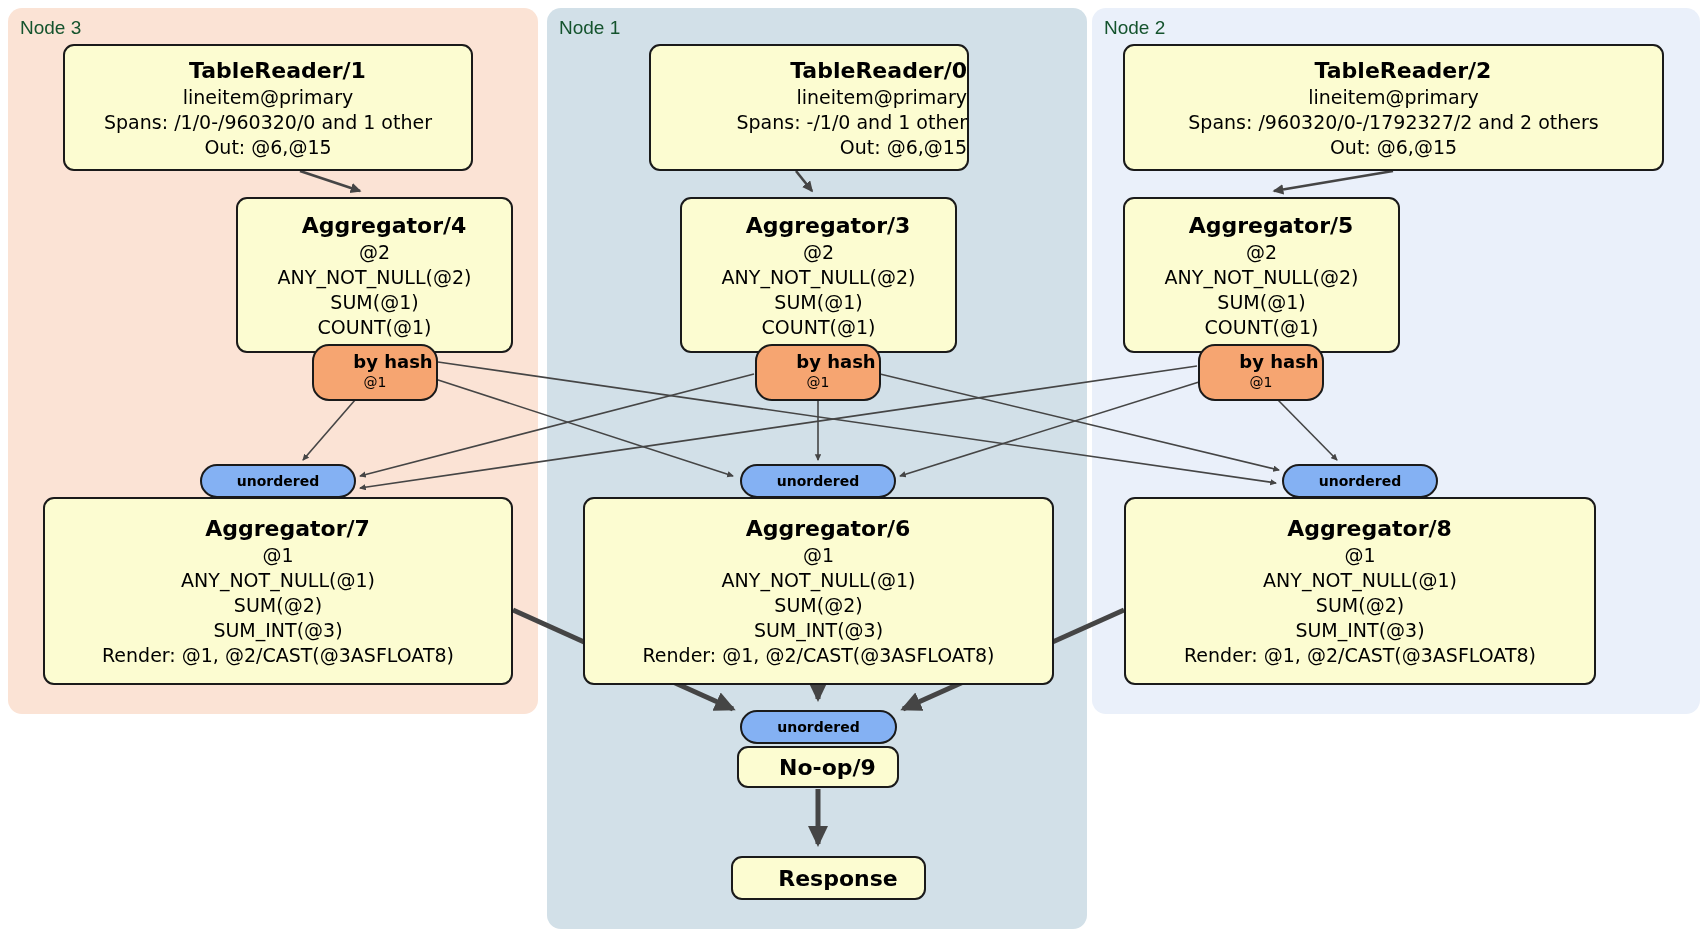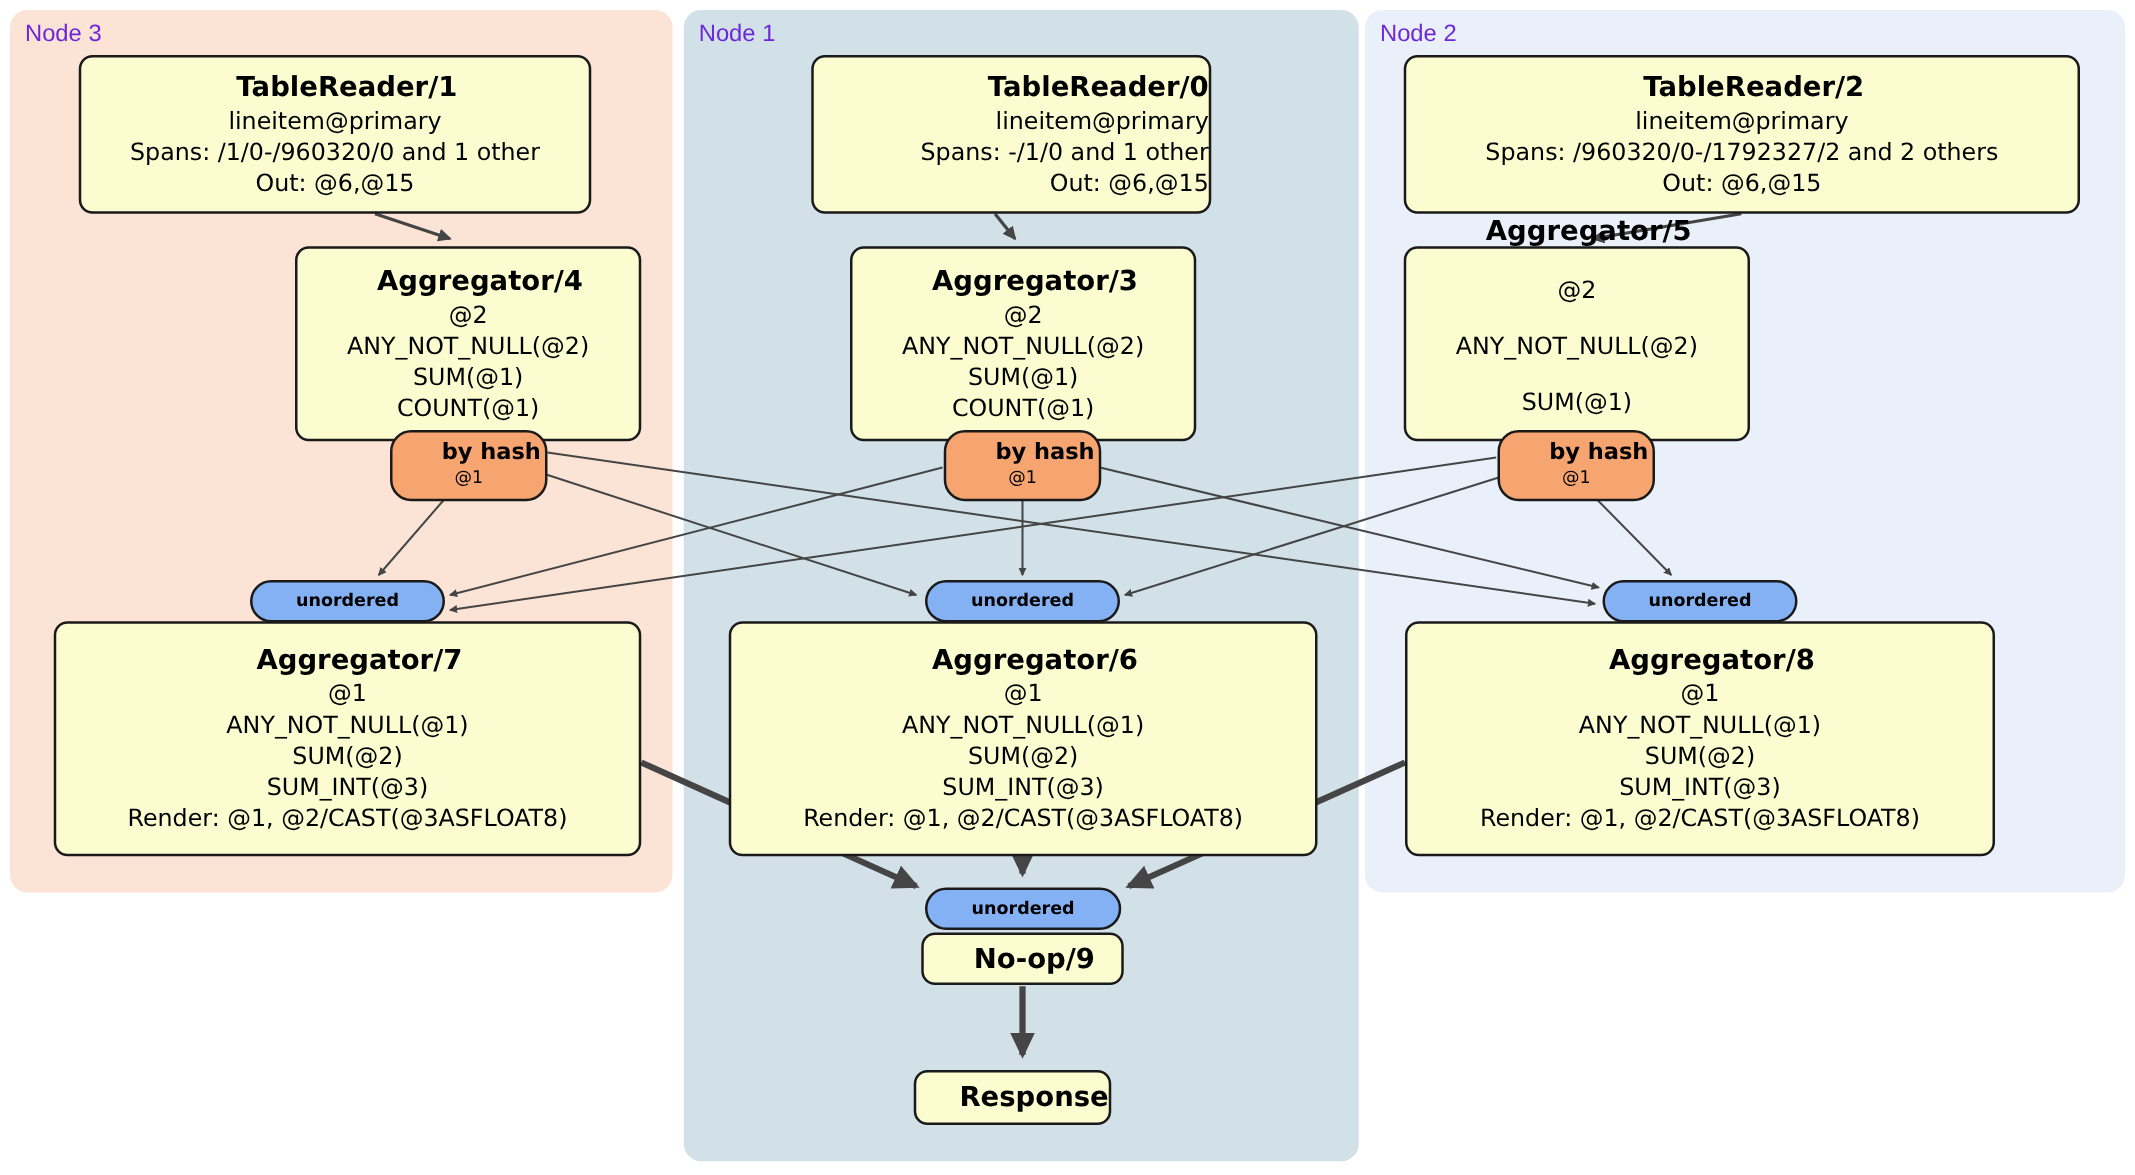--- a/index.html
+++ b/index.html
@@ -3,21 +3,21 @@
 <meta charset="utf-8">
 <style>
   html,body { margin:0; padding:0; background:#ffffff; }
   #canvas {
     position:relative; width:1708px; height:940px; overflow:hidden;
     background:#ffffff; font-family:"DejaVu Sans", sans-serif; color:#000;
   }
   .region { position:absolute; border-radius:14px; }
   .region-label {
     position:absolute; top:9px; left:12px;
-    font-family:"Liberation Sans", sans-serif; font-size:19px; color:#6d28d9;
+    font-family:"Liberation Sans", sans-serif; font-size:19px; color:#14532d;
   }
   #edges { position:absolute; left:0; top:0; z-index:2; pointer-events:none; }
   .region { z-index:1; }
   .proc {
     position:absolute; z-index:3; box-sizing:border-box;
     background:#fcfcd1; border:2px solid #1a1a1a; border-radius:11px;
     display:flex; flex-direction:column; justify-content:center;
     text-align:center;
   }
   .proc-title { font-weight:bold; font-size:22px; line-height:29px;margin-left:19px; }
@@ -106,21 +106,21 @@
     <div class="proc-line">SUM(@1)</div>
     <div class="proc-line">COUNT(@1)</div>
   </div>
   <div class="proc" style="left:680px; top:197px; width:277px; height:156px;">
     <div class="proc-title">Aggregator/3</div>
     <div class="proc-line">@2</div>
     <div class="proc-line">ANY_NOT_NULL(@2)</div>
     <div class="proc-line">SUM(@1)</div>
     <div class="proc-line">COUNT(@1)</div>
   </div>
-  <div class="proc" style="left:1123px; top:197px; width:277px; height:156px;gap:20px;">
+  <div class="proc" style="left:1123px; top:197px; width:277px; height:156px;">
     <div class="proc-title">Aggregator/5</div>
     <div class="proc-line">@2</div>
     <div class="proc-line">ANY_NOT_NULL(@2)</div>
     <div class="proc-line">SUM(@1)</div>
     <div class="proc-line">COUNT(@1)</div>
   </div>
 
   <div class="router" style="left:312px; top:344px; width:126px; height:57px;">
     <div class="router-label">by hash</div>
     <div class="router-detail">@1</div>
@@ -160,17 +160,17 @@
     <div class="proc-line">ANY_NOT_NULL(@1)</div>
     <div class="proc-line">SUM(@2)</div>
     <div class="proc-line">SUM_INT(@3)</div>
     <div class="proc-line">Render: @1, @2/CAST(@3ASFLOAT8)</div>
   </div>
 
   <div class="oval" style="left:740px; top:710px; width:157px; height:34px;"><span>unordered</span></div>
   <div class="proc" style="left:737px; top:746px; width:162px; height:42px;">
     <div class="proc-title">No-op/9</div>
   </div>
-  <div class="proc" style="left:731px; top:856px; width:158px; height:44px;align-items:flex-end;">
+  <div class="proc" style="left:731px; top:856px; width:195px; height:44px;">
     <div class="proc-title">Response</div>
   </div>
 
 </div>
 
 </body></html>

